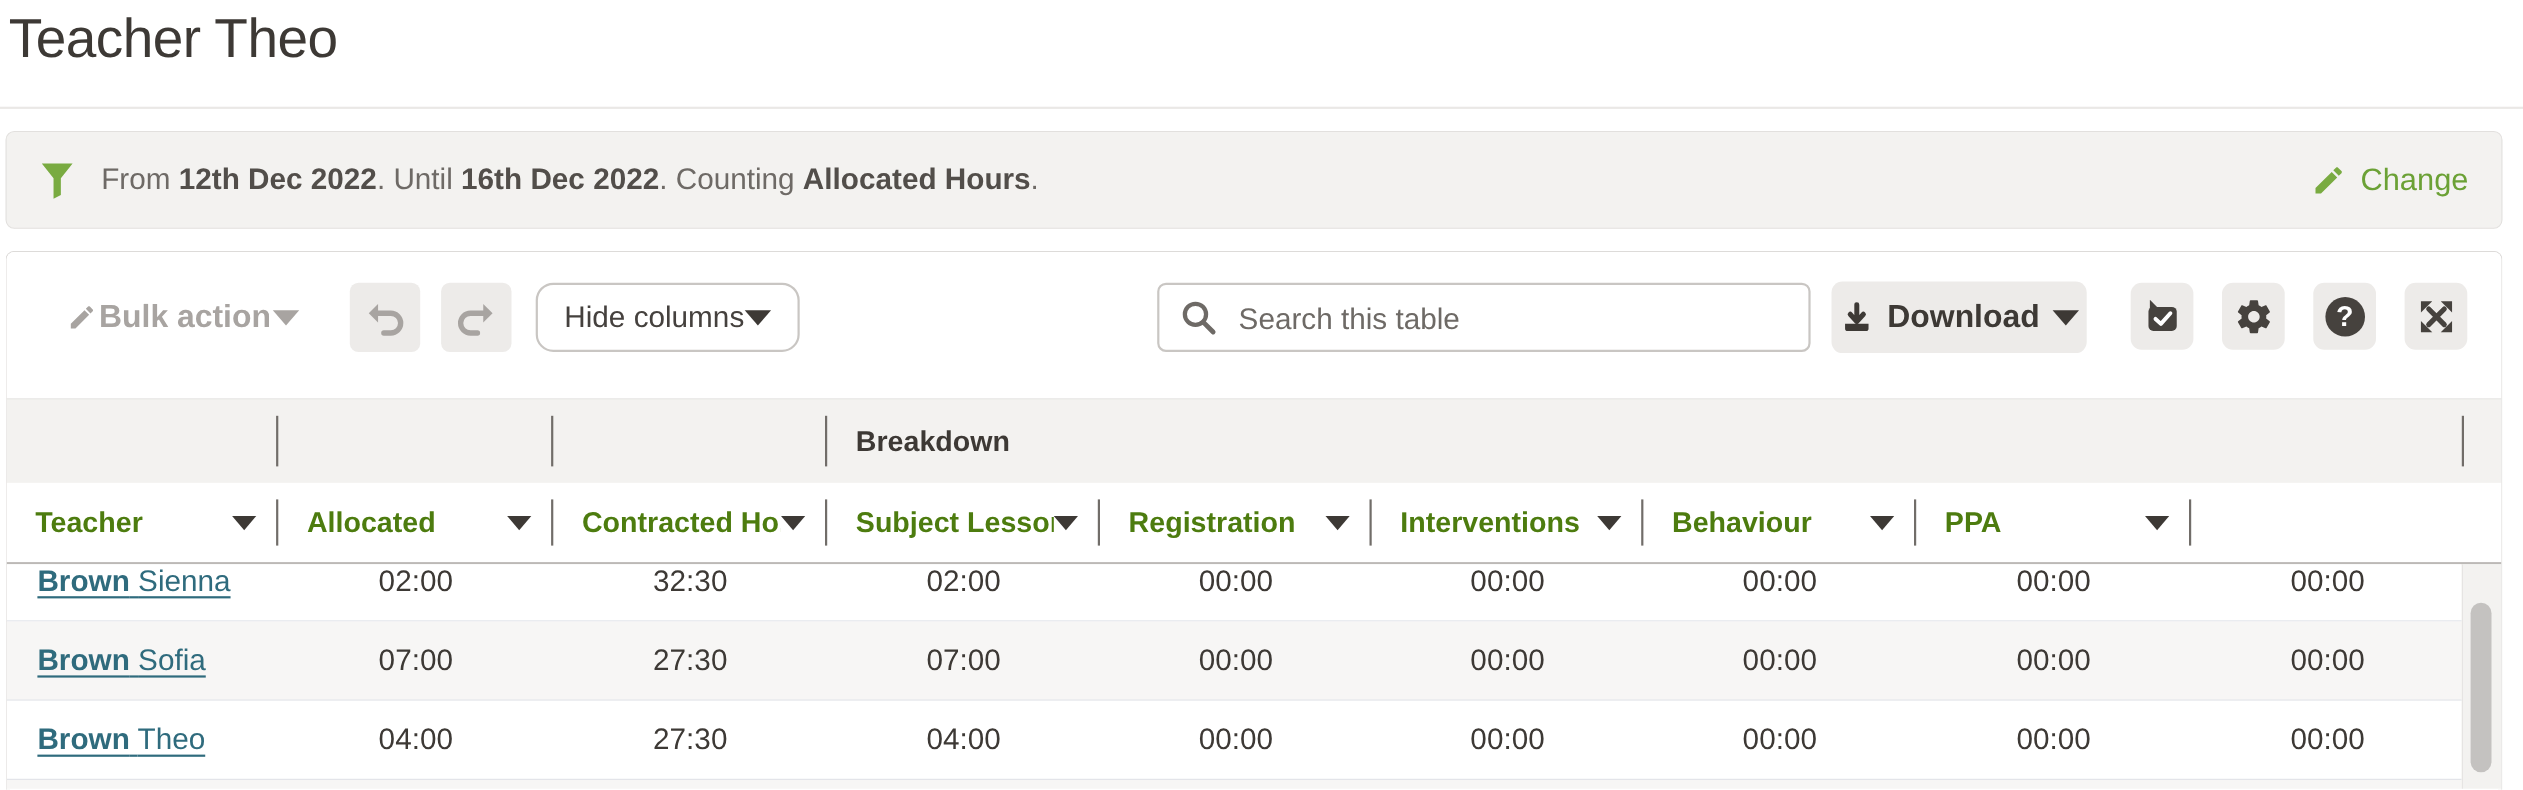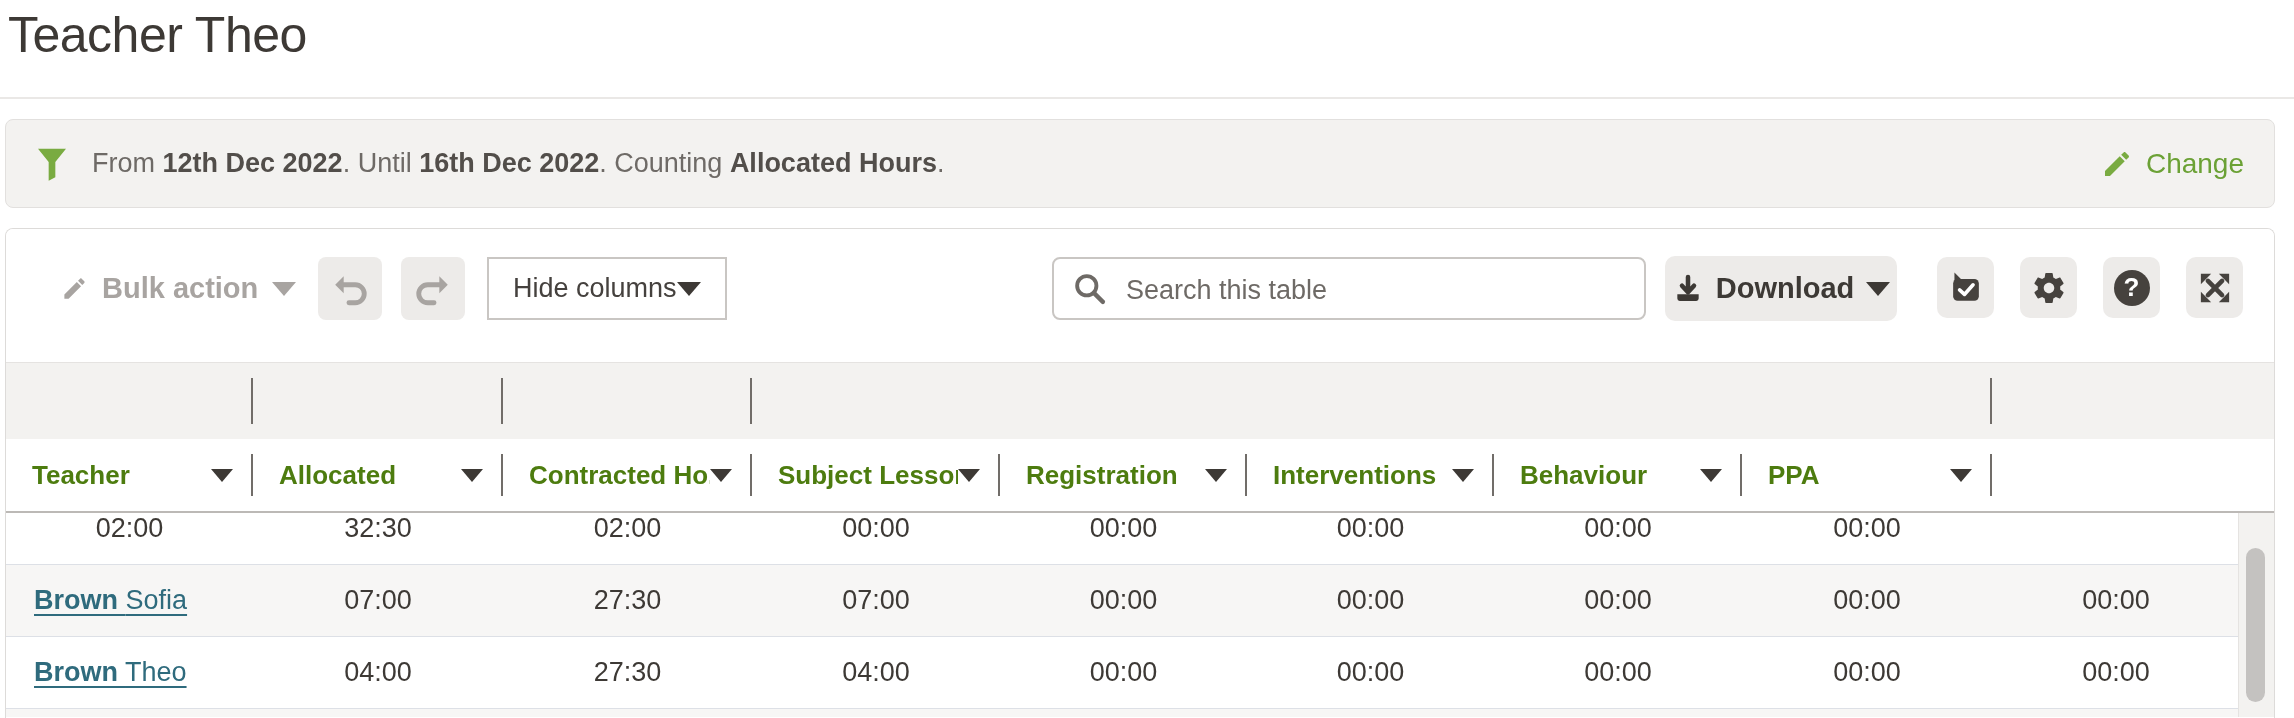--- a/index.html
+++ b/index.html
@@ -20,31 +20,31 @@
   .change-link { margin-left:auto; display:flex; align-items:center; gap:13px; cursor:pointer; }
   .change-link span { font-size:28px; color:#6ba135; }
 
   
   .panel { position:absolute; left:5px; top:228px; width:2270px; height:490px;
            background:#fff; border:1px solid #dddbd9; border-bottom:none;
            border-radius:8px 8px 0 0; overflow:hidden; }
 
   .toolbar { position:relative; height:133px; background:#fff; }
   .bulk-action { position:absolute; left:55px; top:28px; height:63px;
-                 display:flex; align-items:center; gap:14px; cursor:default; }
+                 display:flex; align-items:center; gap:2px; cursor:default; }
   .bulk-action span { font-size:29px; font-weight:700; color:#a8a4a1; }
   .caret { width:0; height:0; border-left:12px solid transparent; border-right:12px solid transparent;
            border-top:14px solid #3d3935; }
   .caret.gray { border-top-color:#a8a4a1; }
   .caret.small { border-left-width:11px; border-right-width:11px; border-top-width:13px; }
   .tool-btn { position:absolute; top:28px; width:64px; height:63px; background:#edebe9;
               border-radius:8px; display:flex; align-items:center; justify-content:center; cursor:pointer; }
   .undo-btn { left:312px; } .redo-btn { left:395px; }
   .hide-columns { position:absolute; left:481px; top:28px; width:240px; height:63px;
-                  background:#fff; border:2px solid #c9c6c3; border-radius:0;
+                  background:#fff; border:2px solid #c9c6c3; border-radius:16px;
                   display:flex; align-items:center; justify-content:space-between;
                   padding:0 24px; cursor:pointer; }
   .hide-columns span { font-size:27px; color:#45413e; }
   .search-wrap { position:absolute; left:1046px; top:28px; width:594px; height:63px; }
   .search-wrap input { width:100%; height:100%; border:2px solid #c9c6c3; border-radius:8px;
                        padding:4px 20px 0 72px; font-size:27px; color:#3d3935; outline:none;
                        font-family:inherit; background:#fff; }
   .search-wrap input::placeholder { color:#6e6a66; opacity:1; }
   .search-icon { position:absolute; left:20px; top:14px; }
   .download-btn { position:absolute; left:1659px; top:27px; width:232px; height:65px;
@@ -197,20 +197,23 @@
   <div class="grid-row group-row" id="group-row">
       <div class="group-cell">
         <i class="vsep"></i>
       </div>
       <div class="group-cell">
         <i class="vsep"></i>
       </div>
       <div class="group-cell">
         <i class="vsep"></i>
       </div>
+      <div class="group-cell">
+        <span class="label">Breakdown</span>
+      </div>
       <div class="group-cell"></div>
       <div class="group-cell"></div>
       <div class="group-cell"></div>
       <div class="group-cell"></div>
       <div class="group-cell">
         <i class="vsep"></i>
       </div>
       <div class="group-cell"></div>
     </div>
   <div class="grid-row header-row" id="header-row">
@@ -254,20 +257,23 @@
         <i class="caret small"></i>
         <i class="vsep"></i>
       </div>
       <div></div>
     </div>
 
   <div class="data-area">
     <div class="rows-viewport">
       <div class="rows-inner" id="rows-inner">
           <div class="grid-row data-row">
+            <div class="cell-teacher">
+              <a class="teacher-link"><b>Brown</b> <span>Sienna</span></a>
+            </div>
             <div class="cell-val">02:00</div>
             <div class="cell-val">32:30</div>
             <div class="cell-val">02:00</div>
             <div class="cell-val">00:00</div>
             <div class="cell-val">00:00</div>
             <div class="cell-val">00:00</div>
             <div class="cell-val">00:00</div>
             <div class="cell-val">00:00</div>
           </div>
           <div class="grid-row data-row alt">

